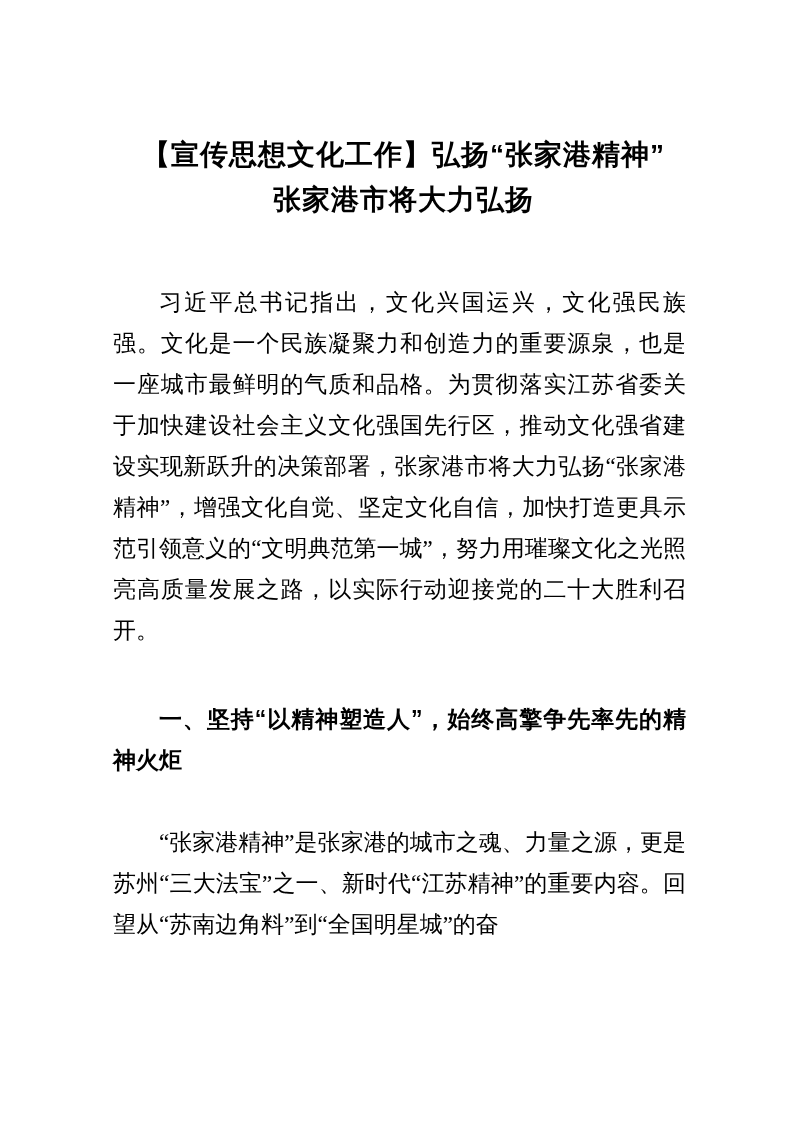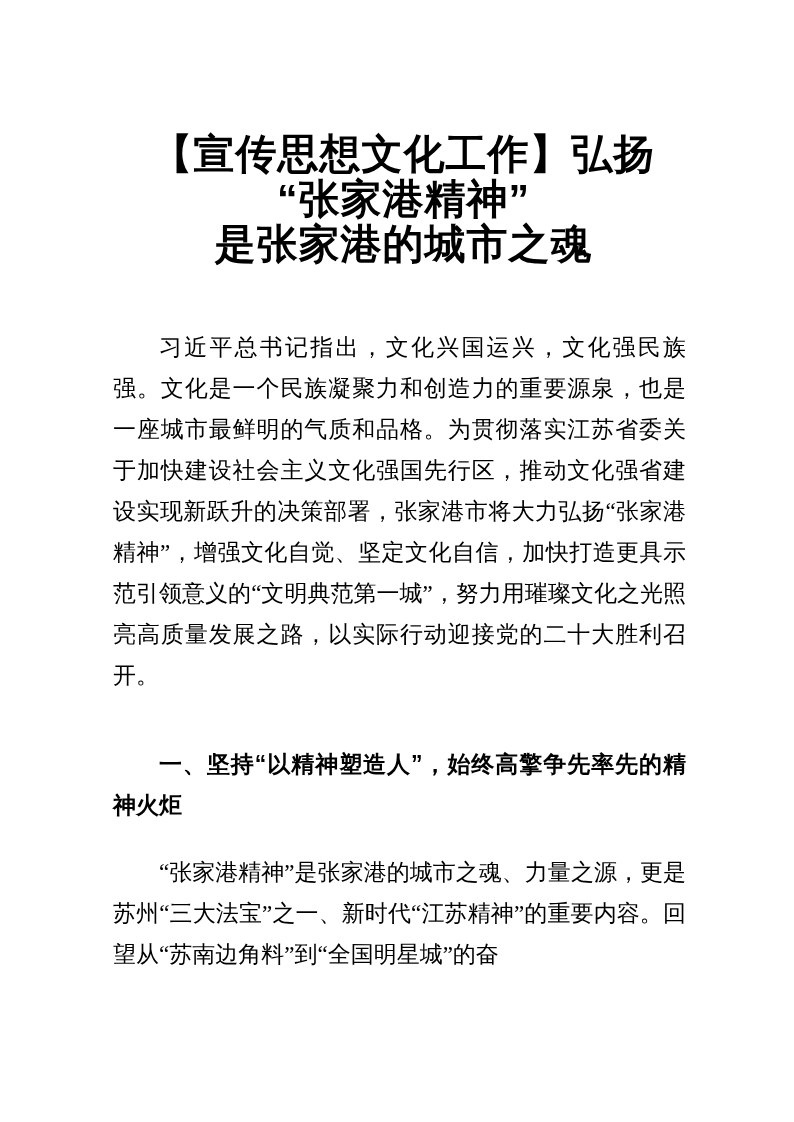--- a/index.html
+++ b/index.html
@@ -14,52 +14,52 @@
     margin: 0 auto;
     background: #ffffff;
     color: #000000;
     box-sizing: border-box;
     padding: 132px 108px 0 113px;
     overflow: hidden;
   }
   .doc-title {
     font-family: "Liberation Sans", sans-serif;
     font-weight: 700;
-    font-size: 41px;
+    font-size: 28px;
     line-height: 45px;
     text-align: center;
     letter-spacing: 1px;
     margin: 0 0 60px 8px;
   }
   .doc-title .title-line {
     display: block;
   }
   .para {
     font-family: "Liberation Serif", serif;
     font-size: 23px;
     line-height: 41px;
     text-align: justify;
     text-justify: inter-ideograph;
     text-indent: 2em;
     margin: 0;
   }
   .para.heading {
     font-family: "Liberation Sans", sans-serif;
     font-weight: 700;
-    margin: 48px 0 26px 0;
+    margin: 48px 0 41px 0;
   }
 </style>
 </head>
 <body>
 
 <div class="page">
 
   <h1 class="doc-title">
     <span class="title-line">【宣传思想文化工作】弘扬“张家港精神”</span>
-    <span class="title-line">是张家港的城市之魂</span>
+    <span class="title-line">张家港市将大力弘扬</span>
   </h1>
 
   <p class="para">习近平总书记指出，文化兴国运兴，文化强民族强。文化是一个民族凝聚力和创造力的重要源泉，也是一座城市最鲜明的气质和品格。为贯彻落实江苏省委关于加快建设社会主义文化强国先行区，推动文化强省建设实现新跃升的决策部署，张家港市将大力弘扬“张家港精神”，增强文化自觉、坚定文化自信，加快打造更具示范引领意义的“文明典范第一城”，努力用璀璨文化之光照亮高质量发展之路，以实际行动迎接党的二十大胜利召开。</p>
 
   <p class="para heading">一、坚持“以精神塑造人”，始终高擎争先率先的精神火炬</p>
 
   <p class="para">“张家港精神”是张家港的城市之魂、力量之源，更是苏州“三大法宝”之一、新时代“江苏精神”的重要内容。回望从“苏南边角料”到“全国明星城”的奋</p>
 
 </div>
 

